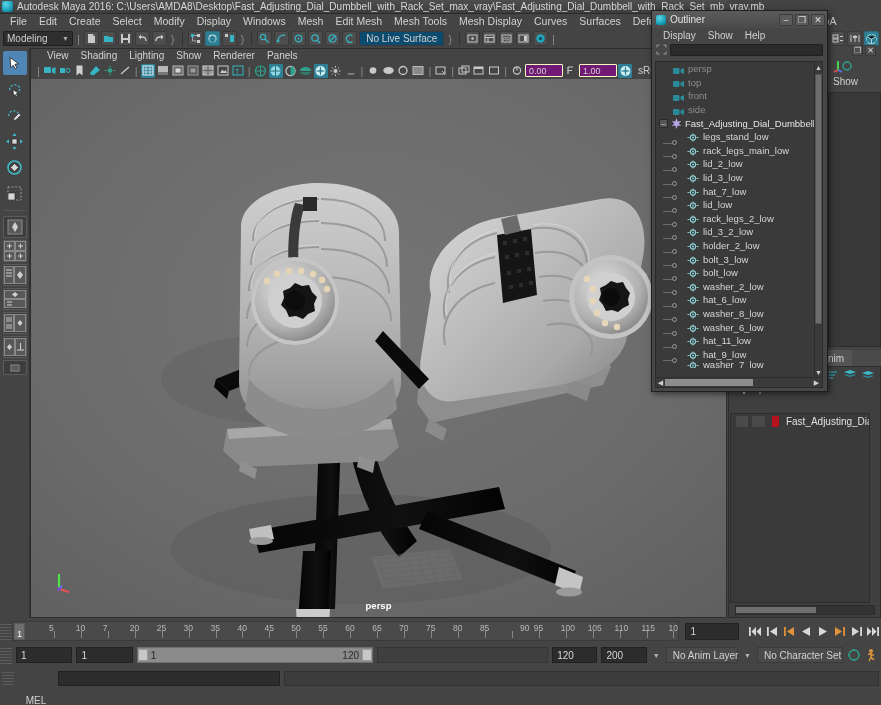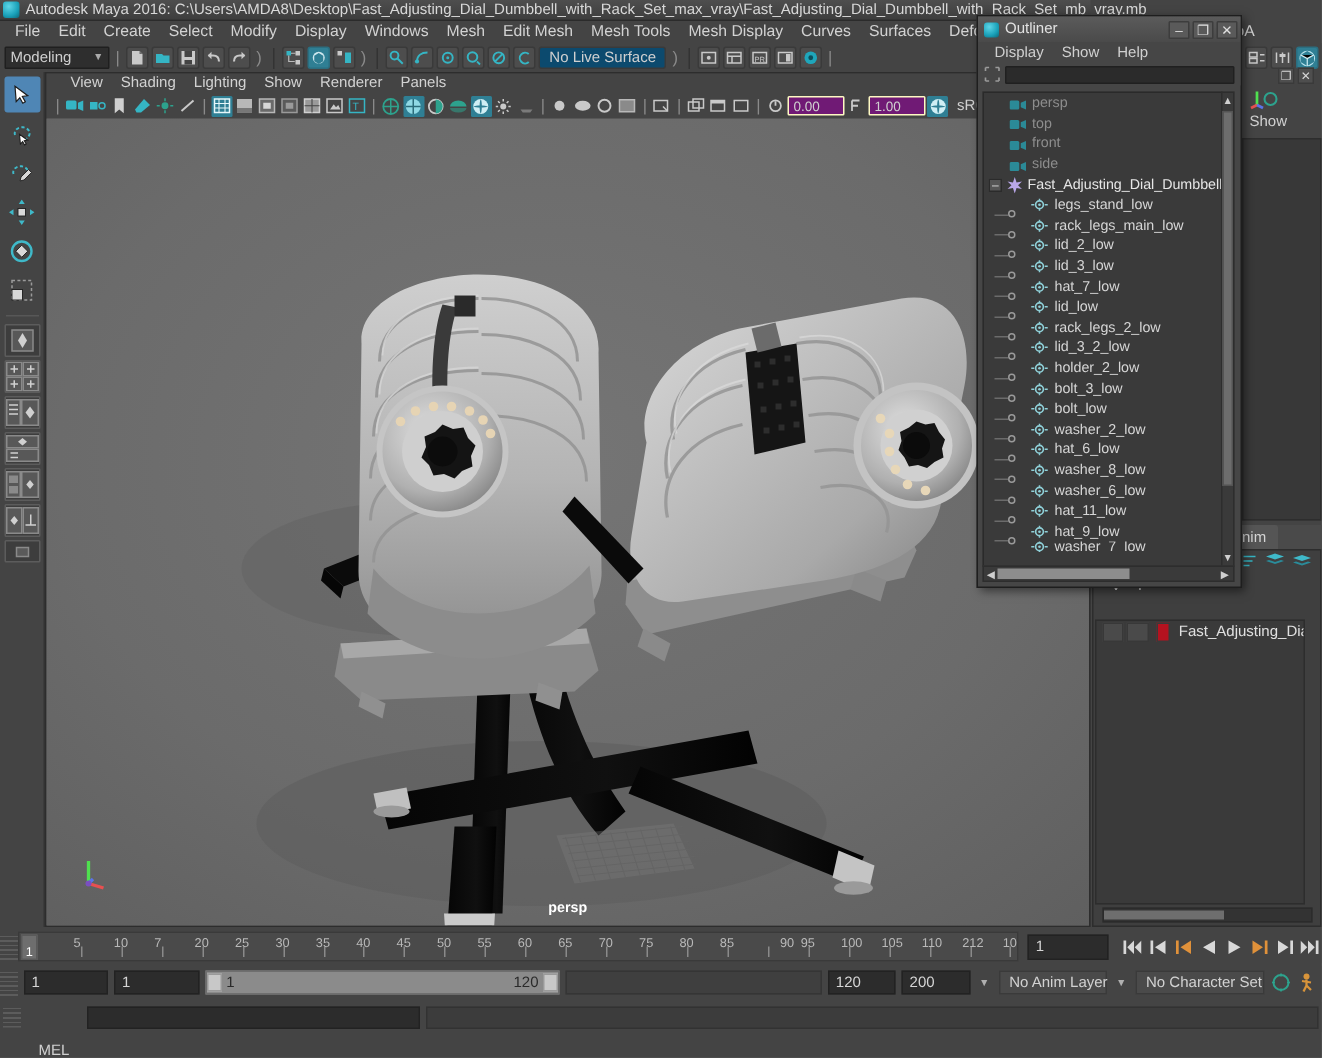--- a/index.html
+++ b/index.html
@@ -1292,21 +1292,21 @@
         <div class="tlab" style="left: 507px;">90</div>
         <div class="tick" style="left: 525.774px;"></div>
         <div class="tlab" style="left: 520.774px;">95</div>
         <div class="tick" style="left: 552.71px;"></div>
         <div class="tlab" style="left: 547.71px;">100</div>
         <div class="tick" style="left: 579.645px;"></div>
         <div class="tlab" style="left: 574.645px;">105</div>
         <div class="tick" style="left: 606.581px;"></div>
         <div class="tlab" style="left: 601.581px;">110</div>
         <div class="tick" style="left: 633.516px;"></div>
-        <div class="tlab" style="left: 628.516px;">212</div>
+        <div class="tlab" style="left: 628.516px;">115</div>
         <div class="tick" style="left: 660.452px;"></div>
         <div class="tlab" style="left: 655.452px;">10</div>
       </div>
     <div class="fnum">1</div>
     <div class="pbtns">
       <div class="pb">
           <svg width="13" height="11" viewBox="0 0 13 11">
             <rect x="1" y="1" width="1.8" height="9" fill="#d8d8d8"></rect>
             <path fill="#d8d8d8" d="M8 1v9L3.5 5.5zM13 1v9L8.5 5.5z"></path>
           </svg>

